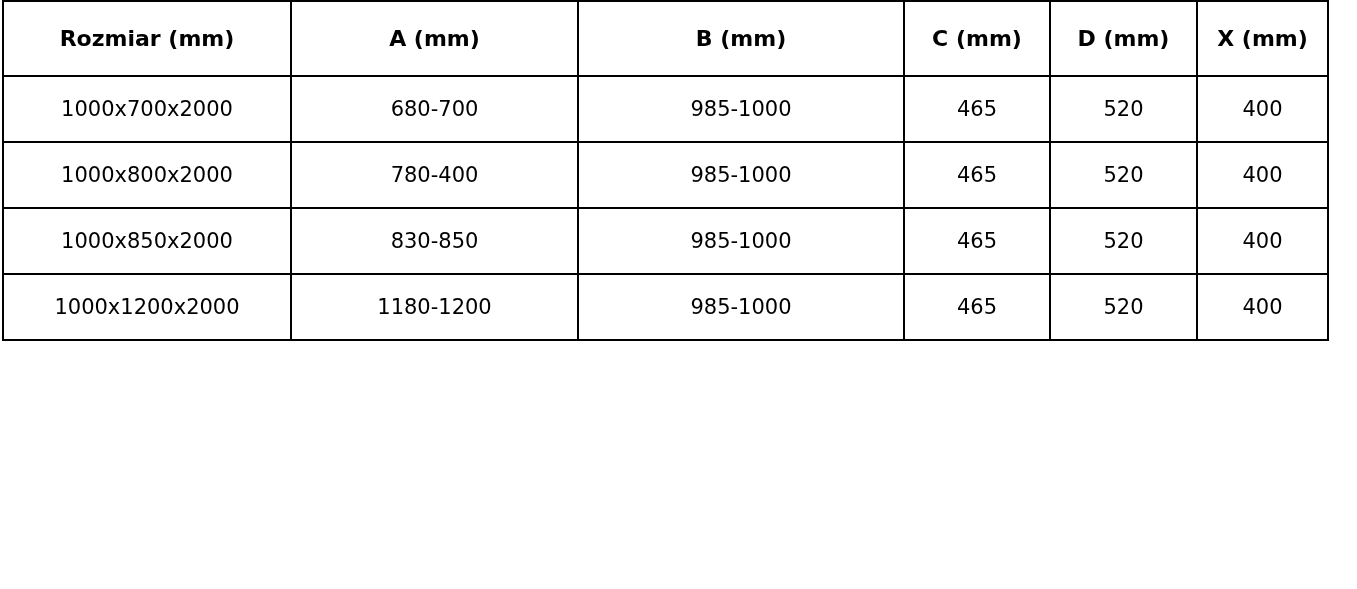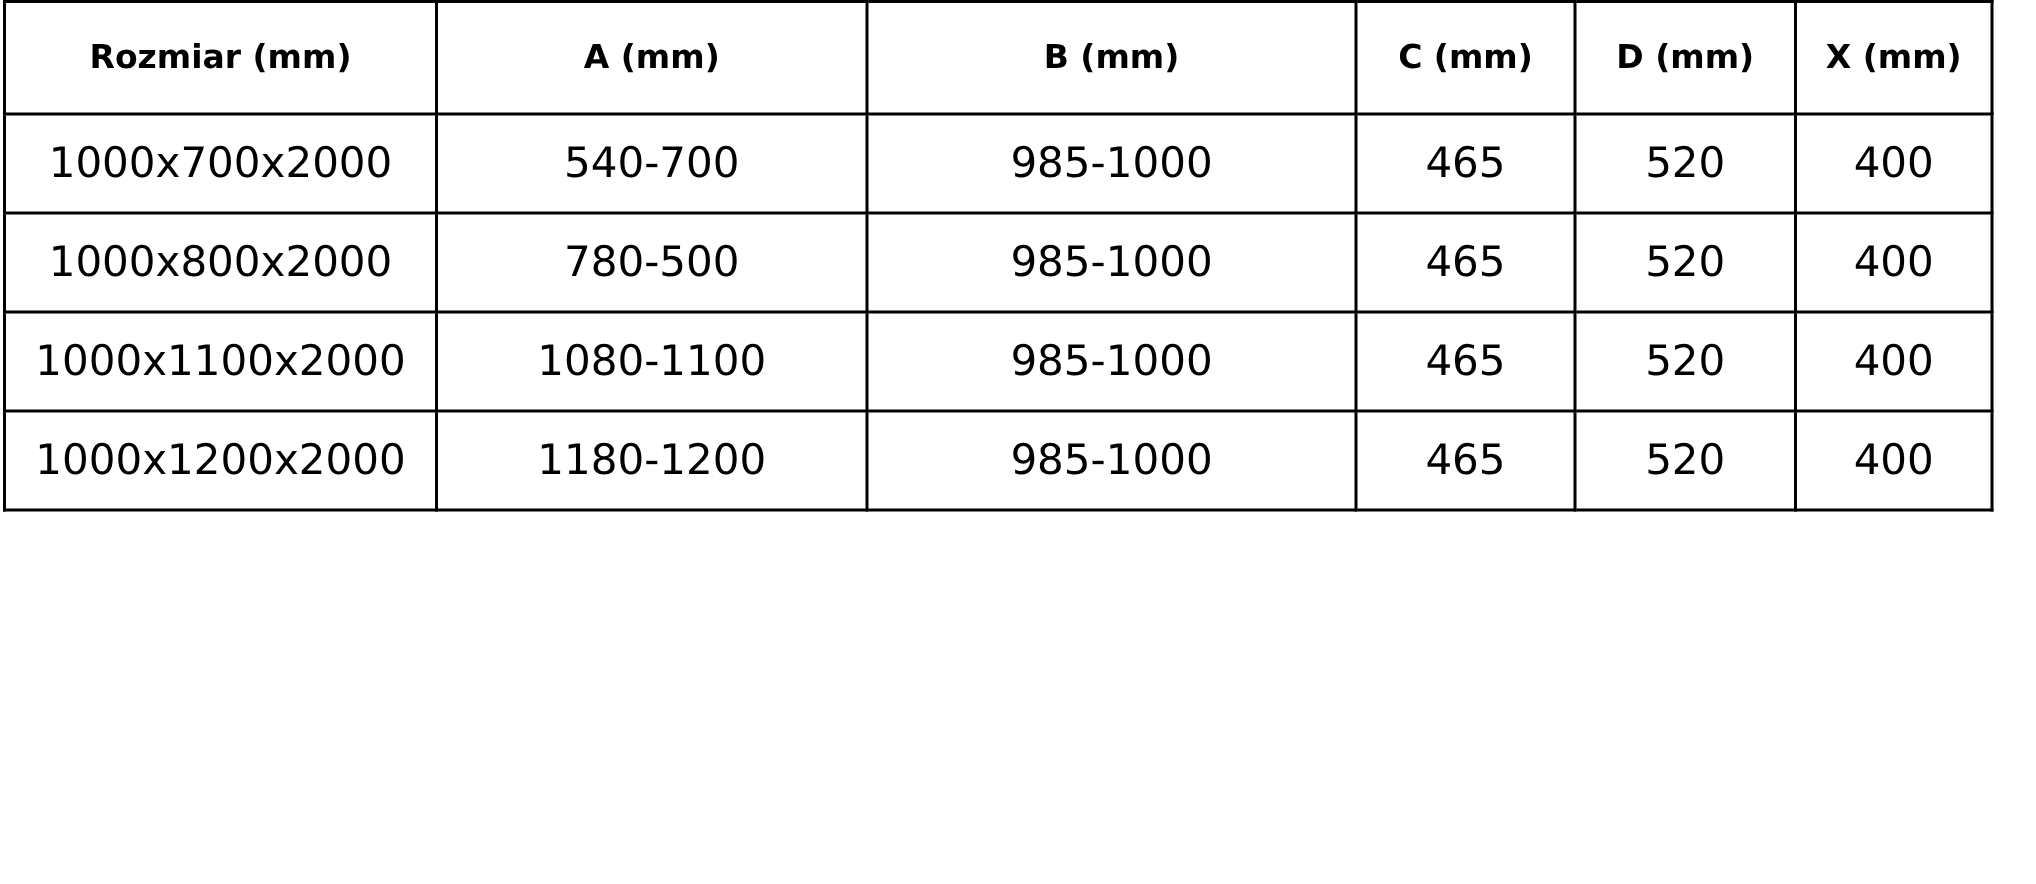--- a/index.html
+++ b/index.html
@@ -22,21 +22,21 @@
   table.spec-table {
     border-collapse: collapse;
     width: 1325px;
     margin-left: 2px;
     table-layout: fixed;
   }
   table.spec-table td, table.spec-table th {
     border: 2px solid #000000;
     text-align: center;
     vertical-align: middle;
-    font-size: 28px;
+    font-size: 21px;
     padding: 0;
     height: 64px;
     line-height: 64px;
     white-space: nowrap;
   }
   table.spec-table thead th {
     font-weight: bold;
     font-size: 22px;
     height: 73px;
     line-height: 73px;
@@ -72,37 +72,37 @@
         <th>A (mm)</th>
         <th>B (mm)</th>
         <th>C (mm)</th>
         <th>D (mm)</th>
         <th>X (mm)</th>
       </tr>
     </thead>
     <tbody>
       <tr>
         <td>1000x700x2000</td>
-        <td>540-700</td>
+        <td>680-700</td>
         <td>985-1000</td>
         <td>465</td>
         <td>520</td>
         <td>400</td>
       </tr>
       <tr>
         <td>1000x800x2000</td>
-        <td>780-500</td>
+        <td>780-400</td>
         <td>985-1000</td>
         <td>465</td>
         <td>520</td>
         <td>400</td>
       </tr>
       <tr>
-        <td>1000x1100x2000</td>
-        <td>1080-1100</td>
+        <td>1000x850x2000</td>
+        <td>830-850</td>
         <td>985-1000</td>
         <td>465</td>
         <td>520</td>
         <td>400</td>
       </tr>
       <tr>
         <td>1000x1200x2000</td>
         <td>1180-1200</td>
         <td>985-1000</td>
         <td>465</td>

